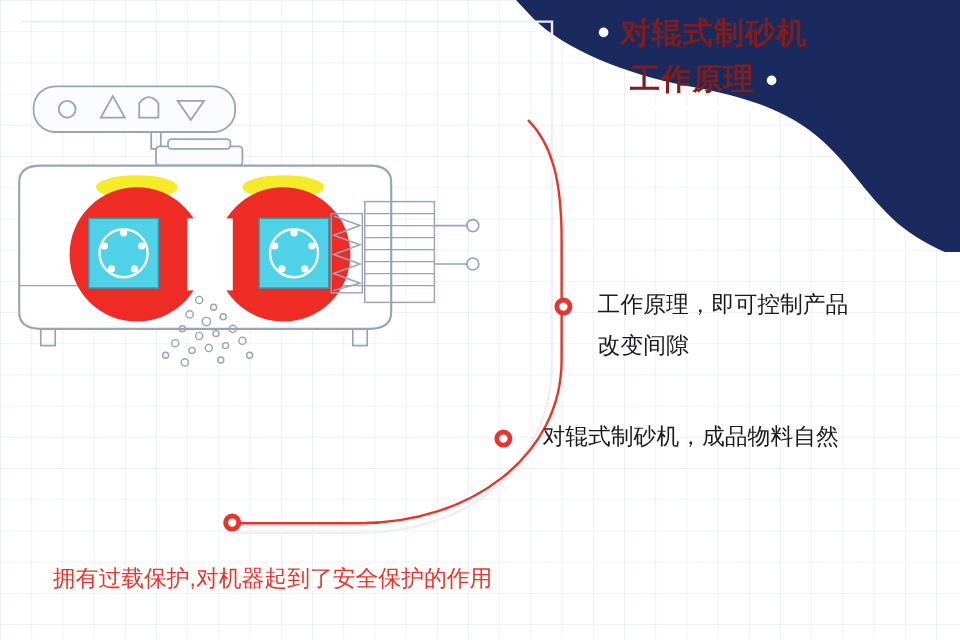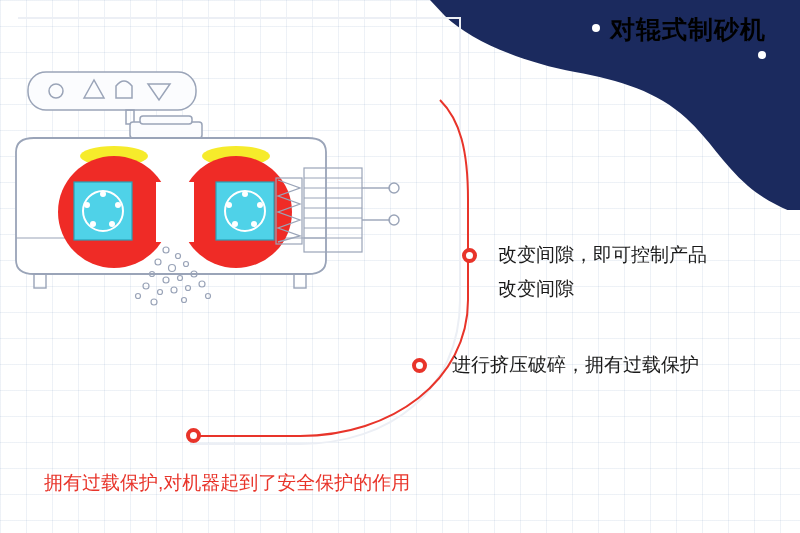--- a/index.html
+++ b/index.html
@@ -9,22 +9,22 @@
   #stage{position:relative;width:800px;height:533px;overflow:hidden;background:#fff;}
 
   
   .grid{position:absolute;inset:0;
         background-image:
           linear-gradient(to right, rgba(120,150,190,.13) 1px, transparent 1px),
           linear-gradient(to bottom, rgba(120,150,190,.13) 1px, transparent 1px);
         background-size:26px 26px;}
   .navy-shape{position:absolute;right:0;top:0;width:430px;height:210px;overflow:hidden;}
 
-  .title-wrap{position:absolute;right:34px;top:10px;width:360px;text-align:right;color:#000000;
-              z-index:8;}
+  .title-wrap{position:absolute;right:34px;top:10px;width:360px;text-align:center;color:#7f1d1d;
+              z-index:8;font-family:Liberation Serif, serif;}
   .title-line1{font-size:25px;font-weight:bold;letter-spacing:1px;line-height:38px;}
   .title-line2{font-size:25px;font-weight:bold;letter-spacing:1px;line-height:38px;
                display:inline-block;border-bottom:3px solid #ffffff;padding-bottom:2px;}
   .dot-w{display:inline-block;width:8px;height:8px;border-radius:50%;background:#fff;
          vertical-align:middle;margin:0 10px 6px 0;}
   .dot-w2{display:inline-block;width:8px;height:8px;border-radius:50%;background:#fff;
           vertical-align:middle;margin:0 0 6px 10px;}
 
   
   .machine{position:absolute;left:8px;top:60px;width:400px;height:260px;}
@@ -65,21 +65,21 @@
     <path d="M468,256 L468,200 C468,150 460,120 440,100" fill="none" stroke="#e8342a" stroke-width="2"></path>
     <path d="M468,256 L468,300 C468,380 392,436 300,436 L196,436" fill="none" stroke="#e8342a" stroke-width="2"></path>
     <path d="M420,366 L468,366" fill="none" stroke="#e8342a" stroke-width="2" opacity="0"></path>
   </svg>
 
   <div class="title-wrap">
     <div class="title-line1">
       <span class="dot-w"></span><span>对辊式制砂机</span>
     </div>
     <div>
-      <span class="dot-w2"></span>
+      <span class="title-line2">工作原理</span><span class="dot-w2"></span>
     </div>
   </div>
 
   <div class="machine">
     <svg width="400" height="270" viewBox="0 0 400 270">
 
       <g>
         <rect x="20" y="12" width="168" height="38" rx="18" fill="#fbfcfe" stroke="#9aa4b8" stroke-width="1.5"></rect>
         <circle cx="48" cy="31" r="7" fill="none" stroke="#9aa4b8" stroke-width="1.5"></circle>
         <polygon points="76,38 86,20 96,38" fill="none" stroke="#9aa4b8" stroke-width="1.5"></polygon>
@@ -171,23 +171,23 @@
           <circle cx="200" cy="236" r="2.5"></circle>
       </g>
     </svg>
   </div>
 
   <div class="node n1"></div>
   <div class="node n2"></div>
   <div class="node n3"></div>
 
   <div class="callout c1">
-    <div>改变间隙，即可控制产品</div>
+    <div>工作原理，即可控制产品</div>
     <div>改变间隙</div>
   </div>
 
   <div class="callout c2">
-    <div>进行挤压破碎，拥有过载保护</div>
+    <div>对辊式制砂机，成品物料自然</div>
   </div>
 
   <div class="callout c3">拥有过载保护,对机器起到了安全保护的作用</div>
 
 </div>
 
 </body></html>

